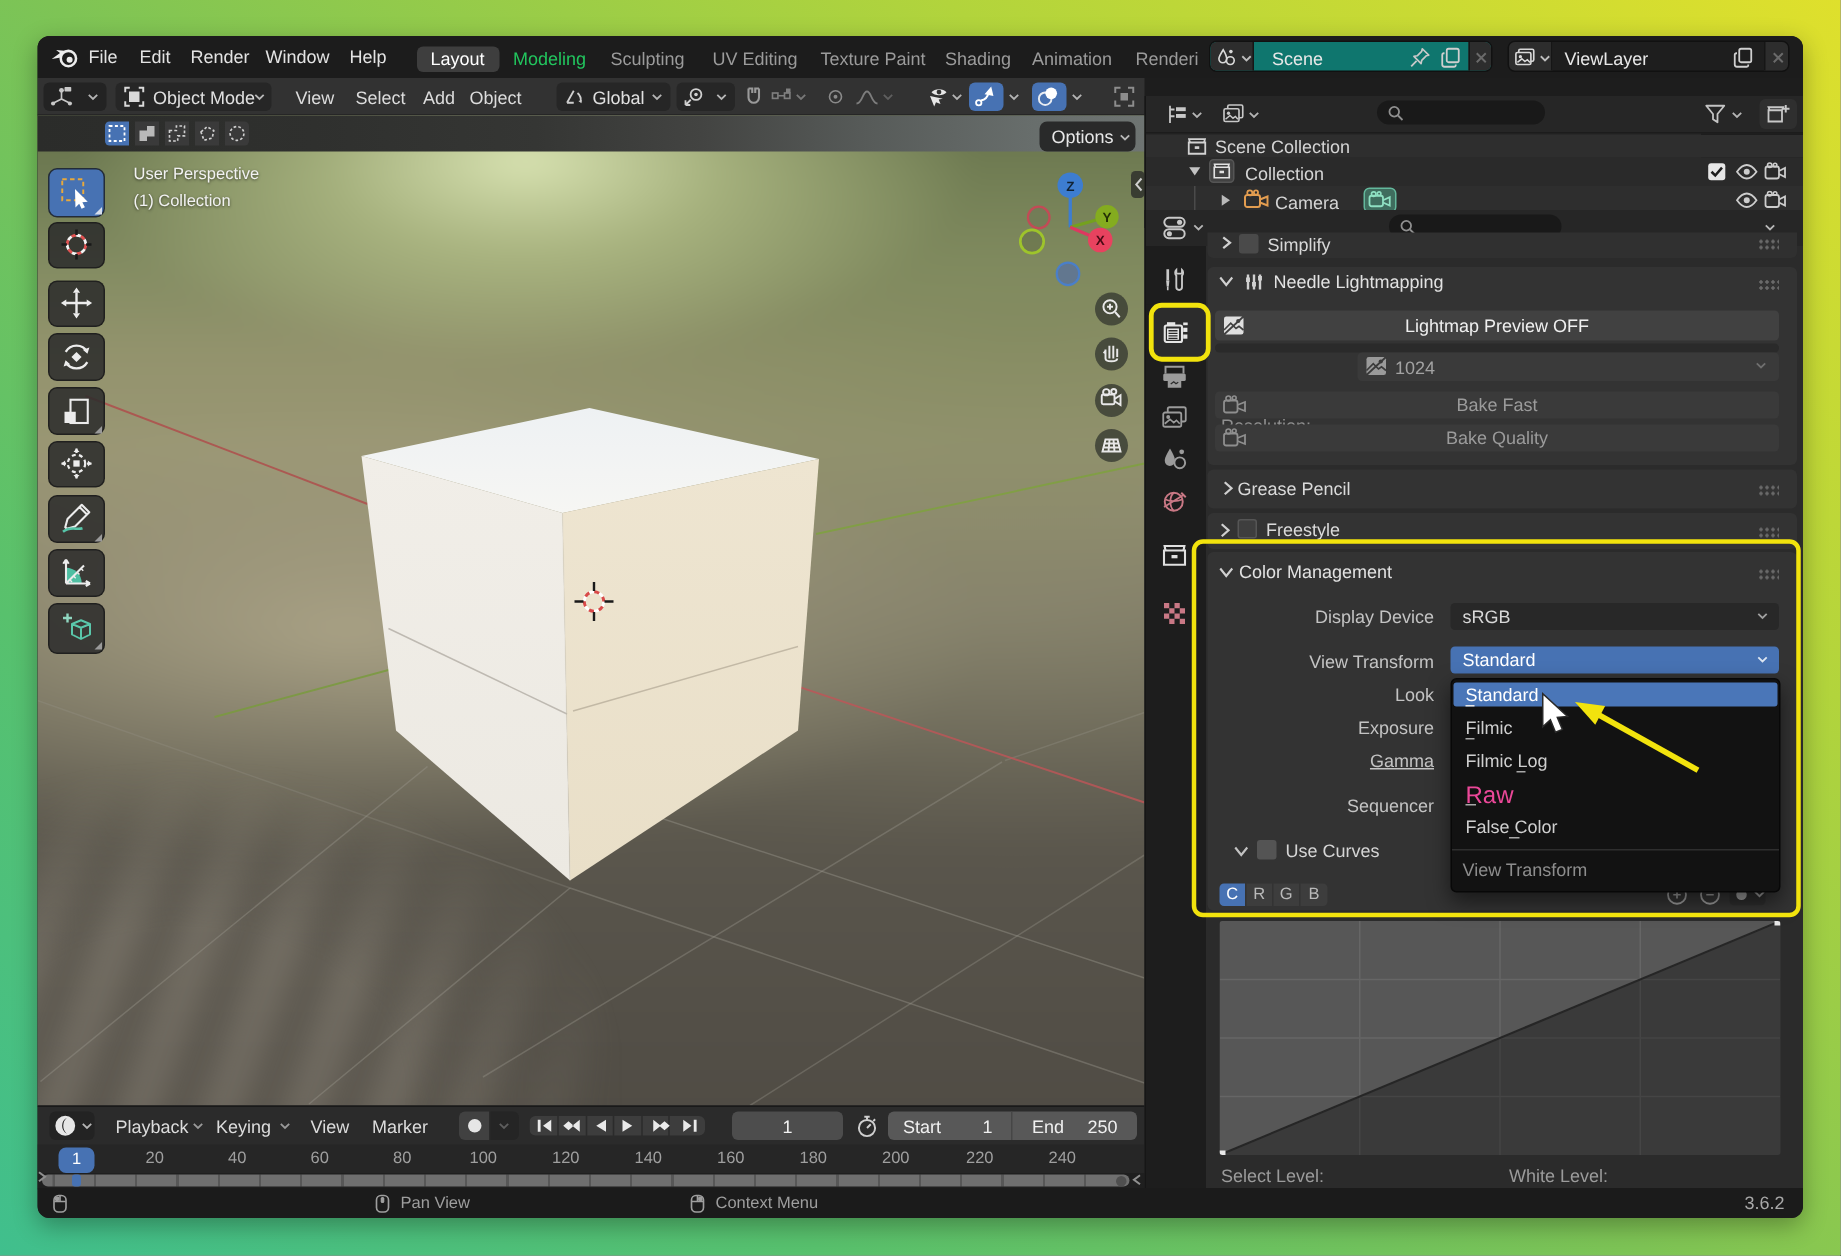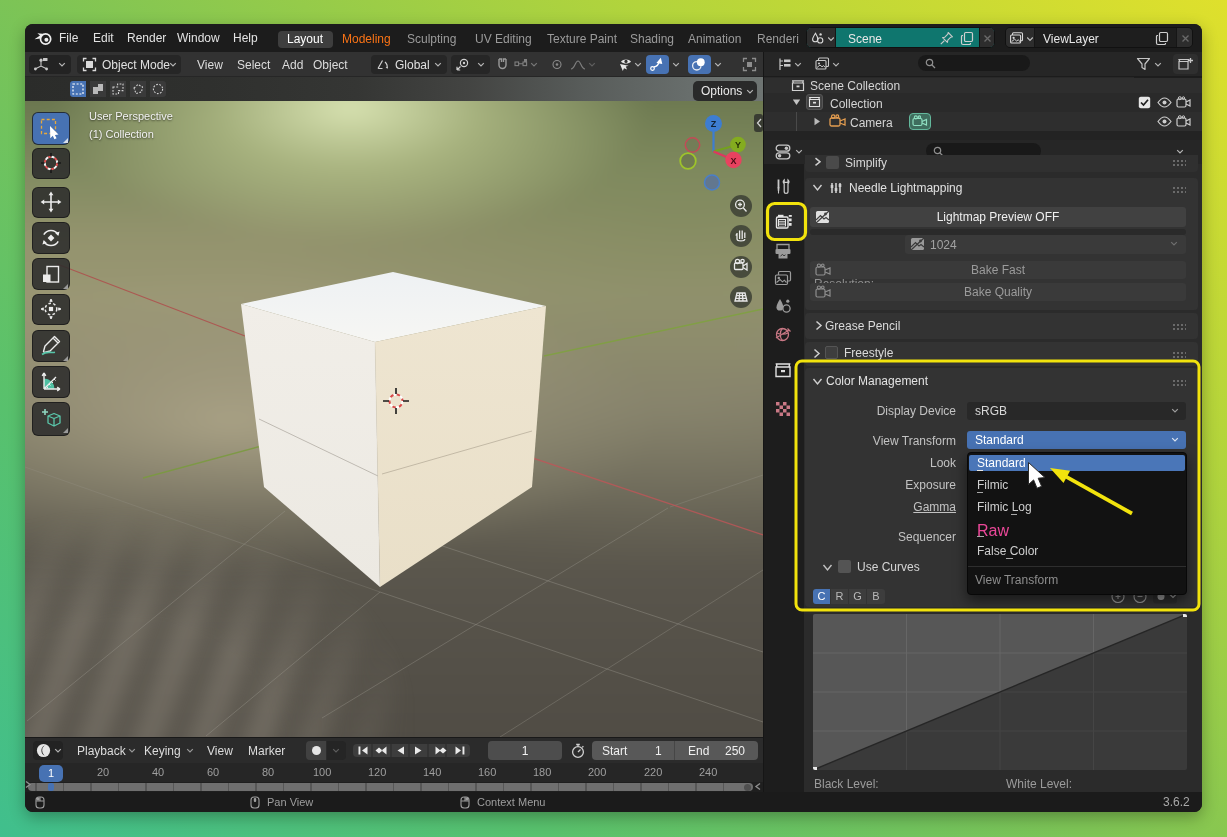--- a/index.html
+++ b/index.html
@@ -22,21 +22,21 @@
     <circle cx="12.4" cy="10.8" r="2" fill="#ececec"></circle>
     <path d="M10.8 5 L3.4 4.3 L6.0 6.4 L0.5 10.3 L6.6 9.4 C7.2 7.3 8.7 5.7 10.8 5 Z" fill="#ececec"></path>
   </svg>
   <div class="txt" style="left:34px;top:7px;font-size:12px;color:#e3e3e3;">File</div>
   <div class="txt" style="left:68px;top:7px;font-size:12px;color:#e3e3e3;">Edit</div>
   <div class="txt" style="left:102px;top:7px;font-size:12px;color:#e3e3e3;">Render</div>
   <div class="txt" style="left:152px;top:7px;font-size:12px;color:#e3e3e3;">Window</div>
   <div class="txt" style="left:208px;top:7px;font-size:12px;color:#e3e3e3;">Help</div>
   <div class="abs" style="left:253px;top:7px;width:55px;height:17px;background:#3e3e3e;border-radius:4px;"></div>
   <div class="txt" style="left:262px;top:8px;font-size:12px;color:#ffffff;">Layout</div>
-  <div class="txt" style="left:317px;top:8px;font-size:12px;color:#f97316;">Modeling</div>
+  <div class="txt" style="left:317px;top:8px;font-size:12px;color:#22c55e;">Modeling</div>
   <div class="txt" style="left:382px;top:8px;font-size:12px;color:#9b9b9b;">Sculpting</div>
   <div class="txt" style="left:450px;top:8px;font-size:12px;color:#9b9b9b;">UV Editing</div>
   <div class="txt" style="left:522px;top:8px;font-size:12px;color:#9b9b9b;">Texture Paint</div>
   <div class="txt" style="left:605px;top:8px;font-size:12px;color:#9b9b9b;">Shading</div>
   <div class="txt" style="left:663px;top:8px;font-size:12px;color:#9b9b9b;">Animation</div>
   <div class="txt" style="left:732px;top:8px;font-size:12px;color:#9b9b9b;">Renderi</div>
 
   <div class="abs" id="scenew" style="left:781px;top:3px;width:189px;height:21px;background:#0f766e;border:1px solid #111;border-radius:5px;overflow:hidden;">
     <div class="abs" style="left:0;top:0;width:29px;height:21px;background:#2d2d2d;border-right:1px solid #161616;"></div>
     <svg class="abs" style="left:3px;top:3px;" width="15" height="15" viewBox="0 0 15 15">
@@ -485,21 +485,21 @@
     <div class="txt" style="left:242px;top:4px;font-size:11px;color:#9e9e9e;">Pan View</div>
     <svg class="abs" style="left:435px;top:4px;" width="10" height="13" viewBox="0 0 10 13">
         <rect x="1" y="1" width="8" height="11" rx="3" fill="none" stroke="#9e9e9e" stroke-width="1.1"></rect>
         <path d="M5 1 V5 M1.2 5 H8.8" stroke="#9e9e9e" stroke-width="1.1"></path>
         <rect x="5.4" y="1.6" width="3" height="3" rx="1" fill="#9e9e9e"></rect>
       </svg>
     <div class="txt" style="left:452px;top:4px;font-size:11px;color:#9e9e9e;">Context Menu</div>
     <div class="txt" style="left:1138px;top:3px;font-size:12px;color:#a8a8a8;">3.6.2</div>
   </div>
 
-  <div class="abs" id="outliner" style="left:738px;top:28px;width:371px;height:88px;background:#282828;border-left:1px solid #161616;">
+  <div class="abs" id="outliner" style="left:738px;top:40px;width:371px;height:88px;background:#282828;border-left:1px solid #161616;">
 
     <div class="abs" style="left:0;top:0;width:439px;height:25px;background:#262626;border-bottom:1px solid #1c1c1c;"></div>
     <svg class="abs" style="left:13px;top:5px;" width="16" height="15" viewBox="0 0 16 15">
         <path d="M3 1.5 V13 M3 4 H6 M3 8.5 H6" stroke="#c8c8c8" stroke-width="1.2" fill="none"></path>
         <rect x="7" y="2.5" width="6.5" height="2.6" fill="#c8c8c8"></rect>
         <rect x="7" y="7" width="6.5" height="2.6" fill="#c8c8c8"></rect>
       </svg>
     <svg class="abs" style="left:30px;top:10px;" width="8" height="6" viewBox="0 0 8 6">
         <path d="M1.2 1.2 L4 4 L6.8 1.2" stroke="#b5b5b5" stroke-width="1.2" fill="none"></path>
       </svg>
@@ -821,21 +821,21 @@
             <line x1="280.5" y1="0" x2="280.5" y2="156"></line>
             <line x1="0" y1="39" x2="374" y2="39"></line>
             <line x1="0" y1="78" x2="374" y2="78"></line>
             <line x1="0" y1="117" x2="374" y2="117"></line>
           </g>
         <line x1="0" y1="156" x2="374" y2="0" stroke="#262626" stroke-width="1.4"></line>
         <rect x="-1" y="153" width="5" height="5" fill="#e8e8e8"></rect>
           <rect x="370" y="-2" width="5" height="5" fill="#e8e8e8"></rect>
       </svg>
     </div>
-    <div class="txt" style="left:50px;top:637px;font-size:12px;color:#9b9b9b;">Black Level:</div>
+    <div class="txt" style="left:50px;top:637px;font-size:12px;color:#9b9b9b;">Select Level:</div>
     <div class="txt" style="left:242px;top:637px;font-size:12px;color:#9b9b9b;">White Level:</div>
 
     <div class="abs" style="left:203px;top:312px;width:220px;height:143px;background:#121212;border:1px solid #080808;border-radius:4px;box-shadow:0 6px 14px rgba(0,0,0,0.5);"></div>
     <div class="abs" style="left:205px;top:315px;width:216px;height:16px;background:#4a76b8;border-radius:2px;"></div>
     <div class="txt" style="left:213px;top:316px;font-size:12px;color:#ffffff;">Standard</div>
     <div class="abs" style="left:213px;top:330px;width:6px;height:1px;background:#e8e8e8;"></div>
     <div class="txt" style="left:213px;top:338px;font-size:12px;color:#cfcfcf;">Filmic</div>
     <div class="abs" style="left:213px;top:352px;width:6px;height:1px;background:#a8a8a8;"></div>
     <div class="txt" style="left:213px;top:360px;font-size:12px;color:#cfcfcf;">Filmic Log</div>
     <div class="abs" style="left:247px;top:374px;width:6px;height:1px;background:#a8a8a8;"></div>

